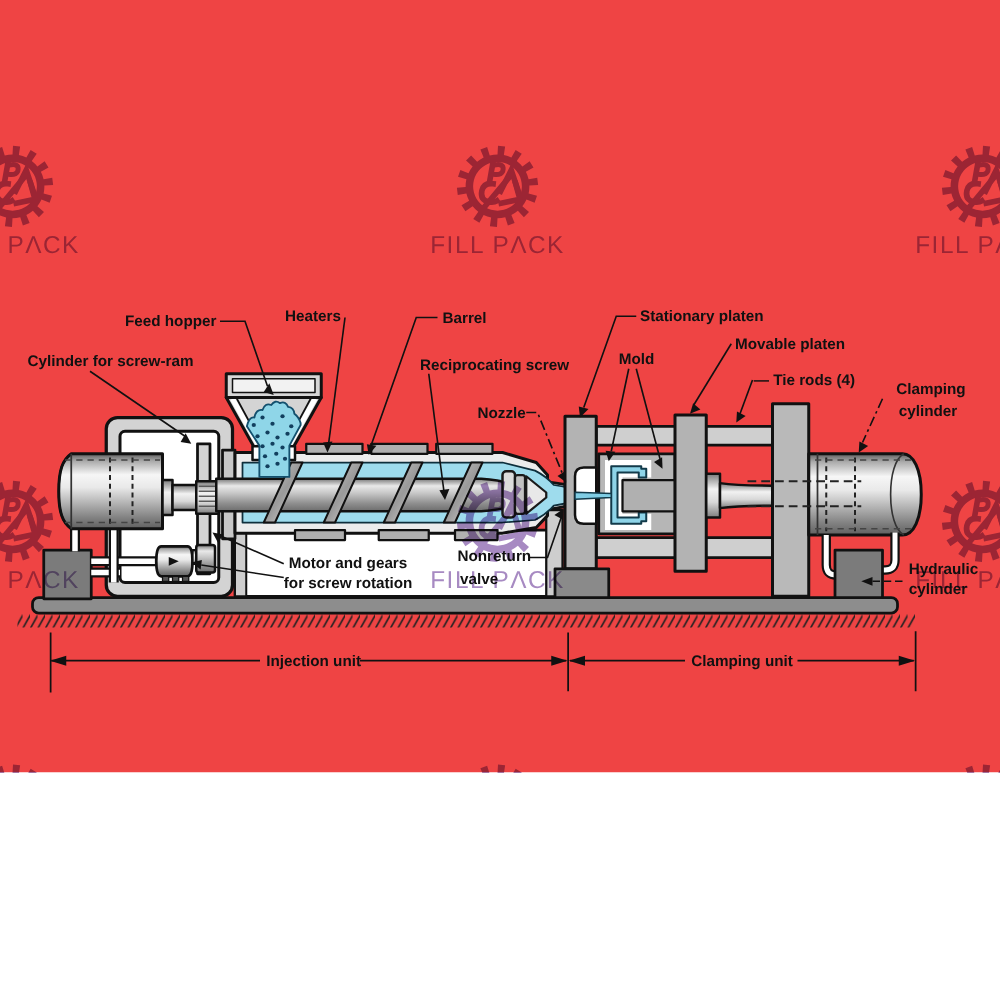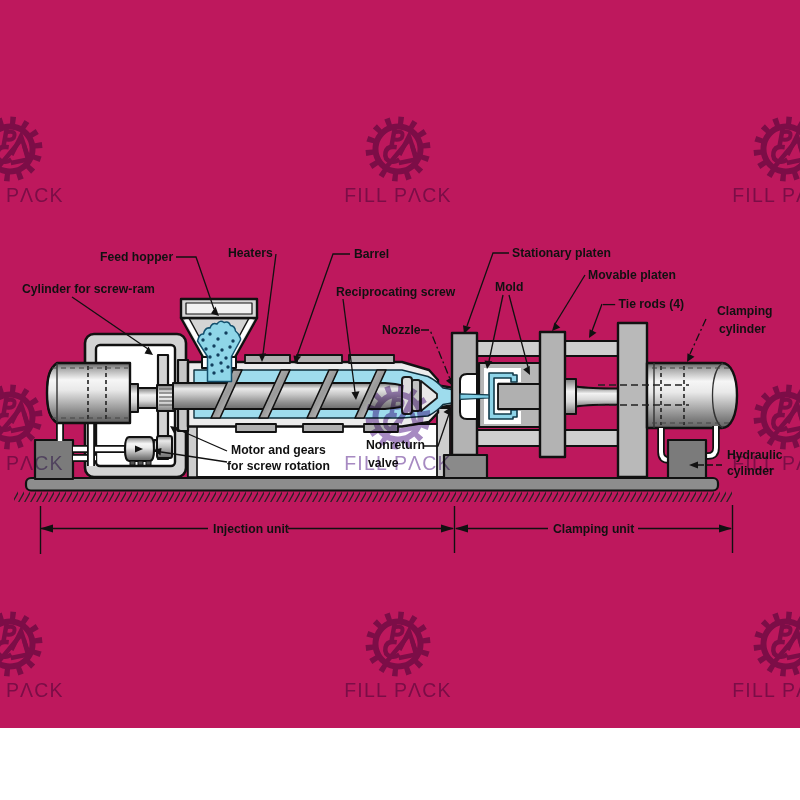--- a/index.html
+++ b/index.html
@@ -1,16 +1,16 @@
 <!DOCTYPE html>
 <html><head>
 <meta charset="utf-8">
 <style>
 html,body{margin:0;padding:0;background:#fff;}
-#page{width:800px;height:728px;position:relative;background:#be185d;overflow:hidden;
+#page{width:800px;height:618px;position:relative;background:#ef4444;overflow:hidden;
 font-family:"Liberation Sans", sans-serif;}
 svg{position:absolute;top:0;left:0;}
 text{font-family:"Liberation Sans", sans-serif;fill:#111;}
 .lbl{font-size:12.2px;font-weight:bold;}
 </style>
 </head>
 <body>
 <div id="page">
 <svg width="800" height="800" viewBox="0 0 800 800">
 <defs>

